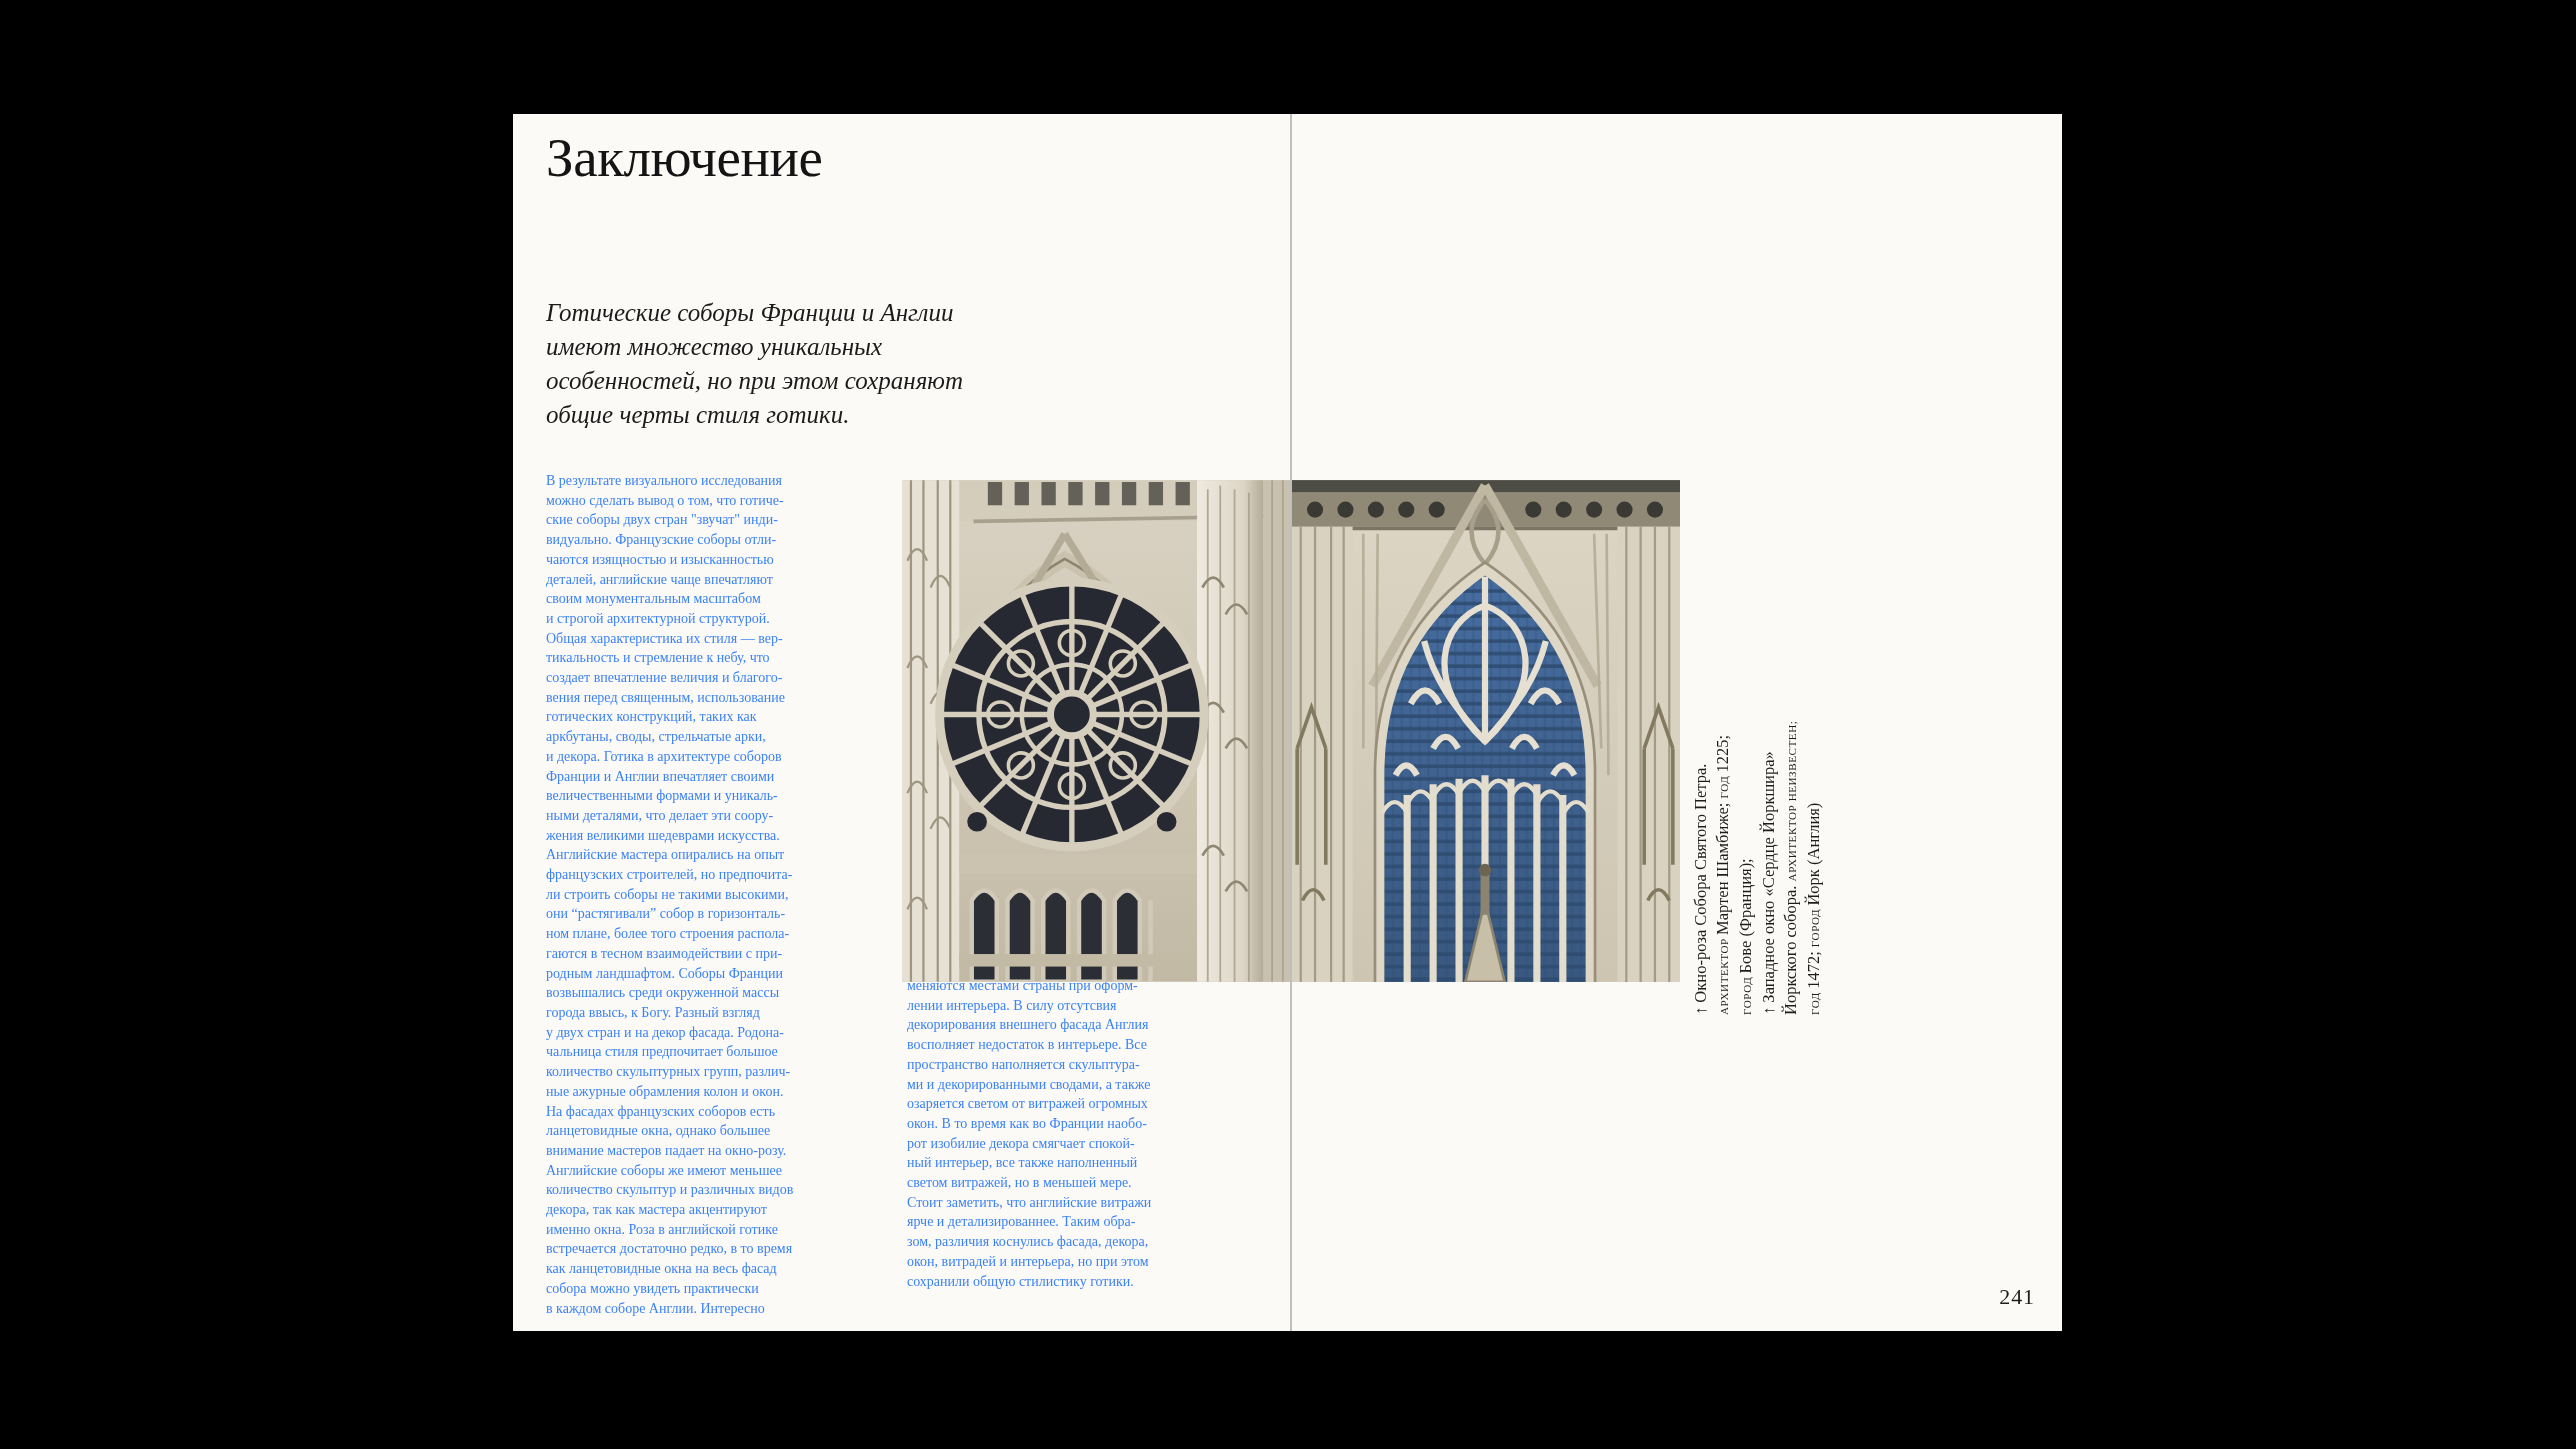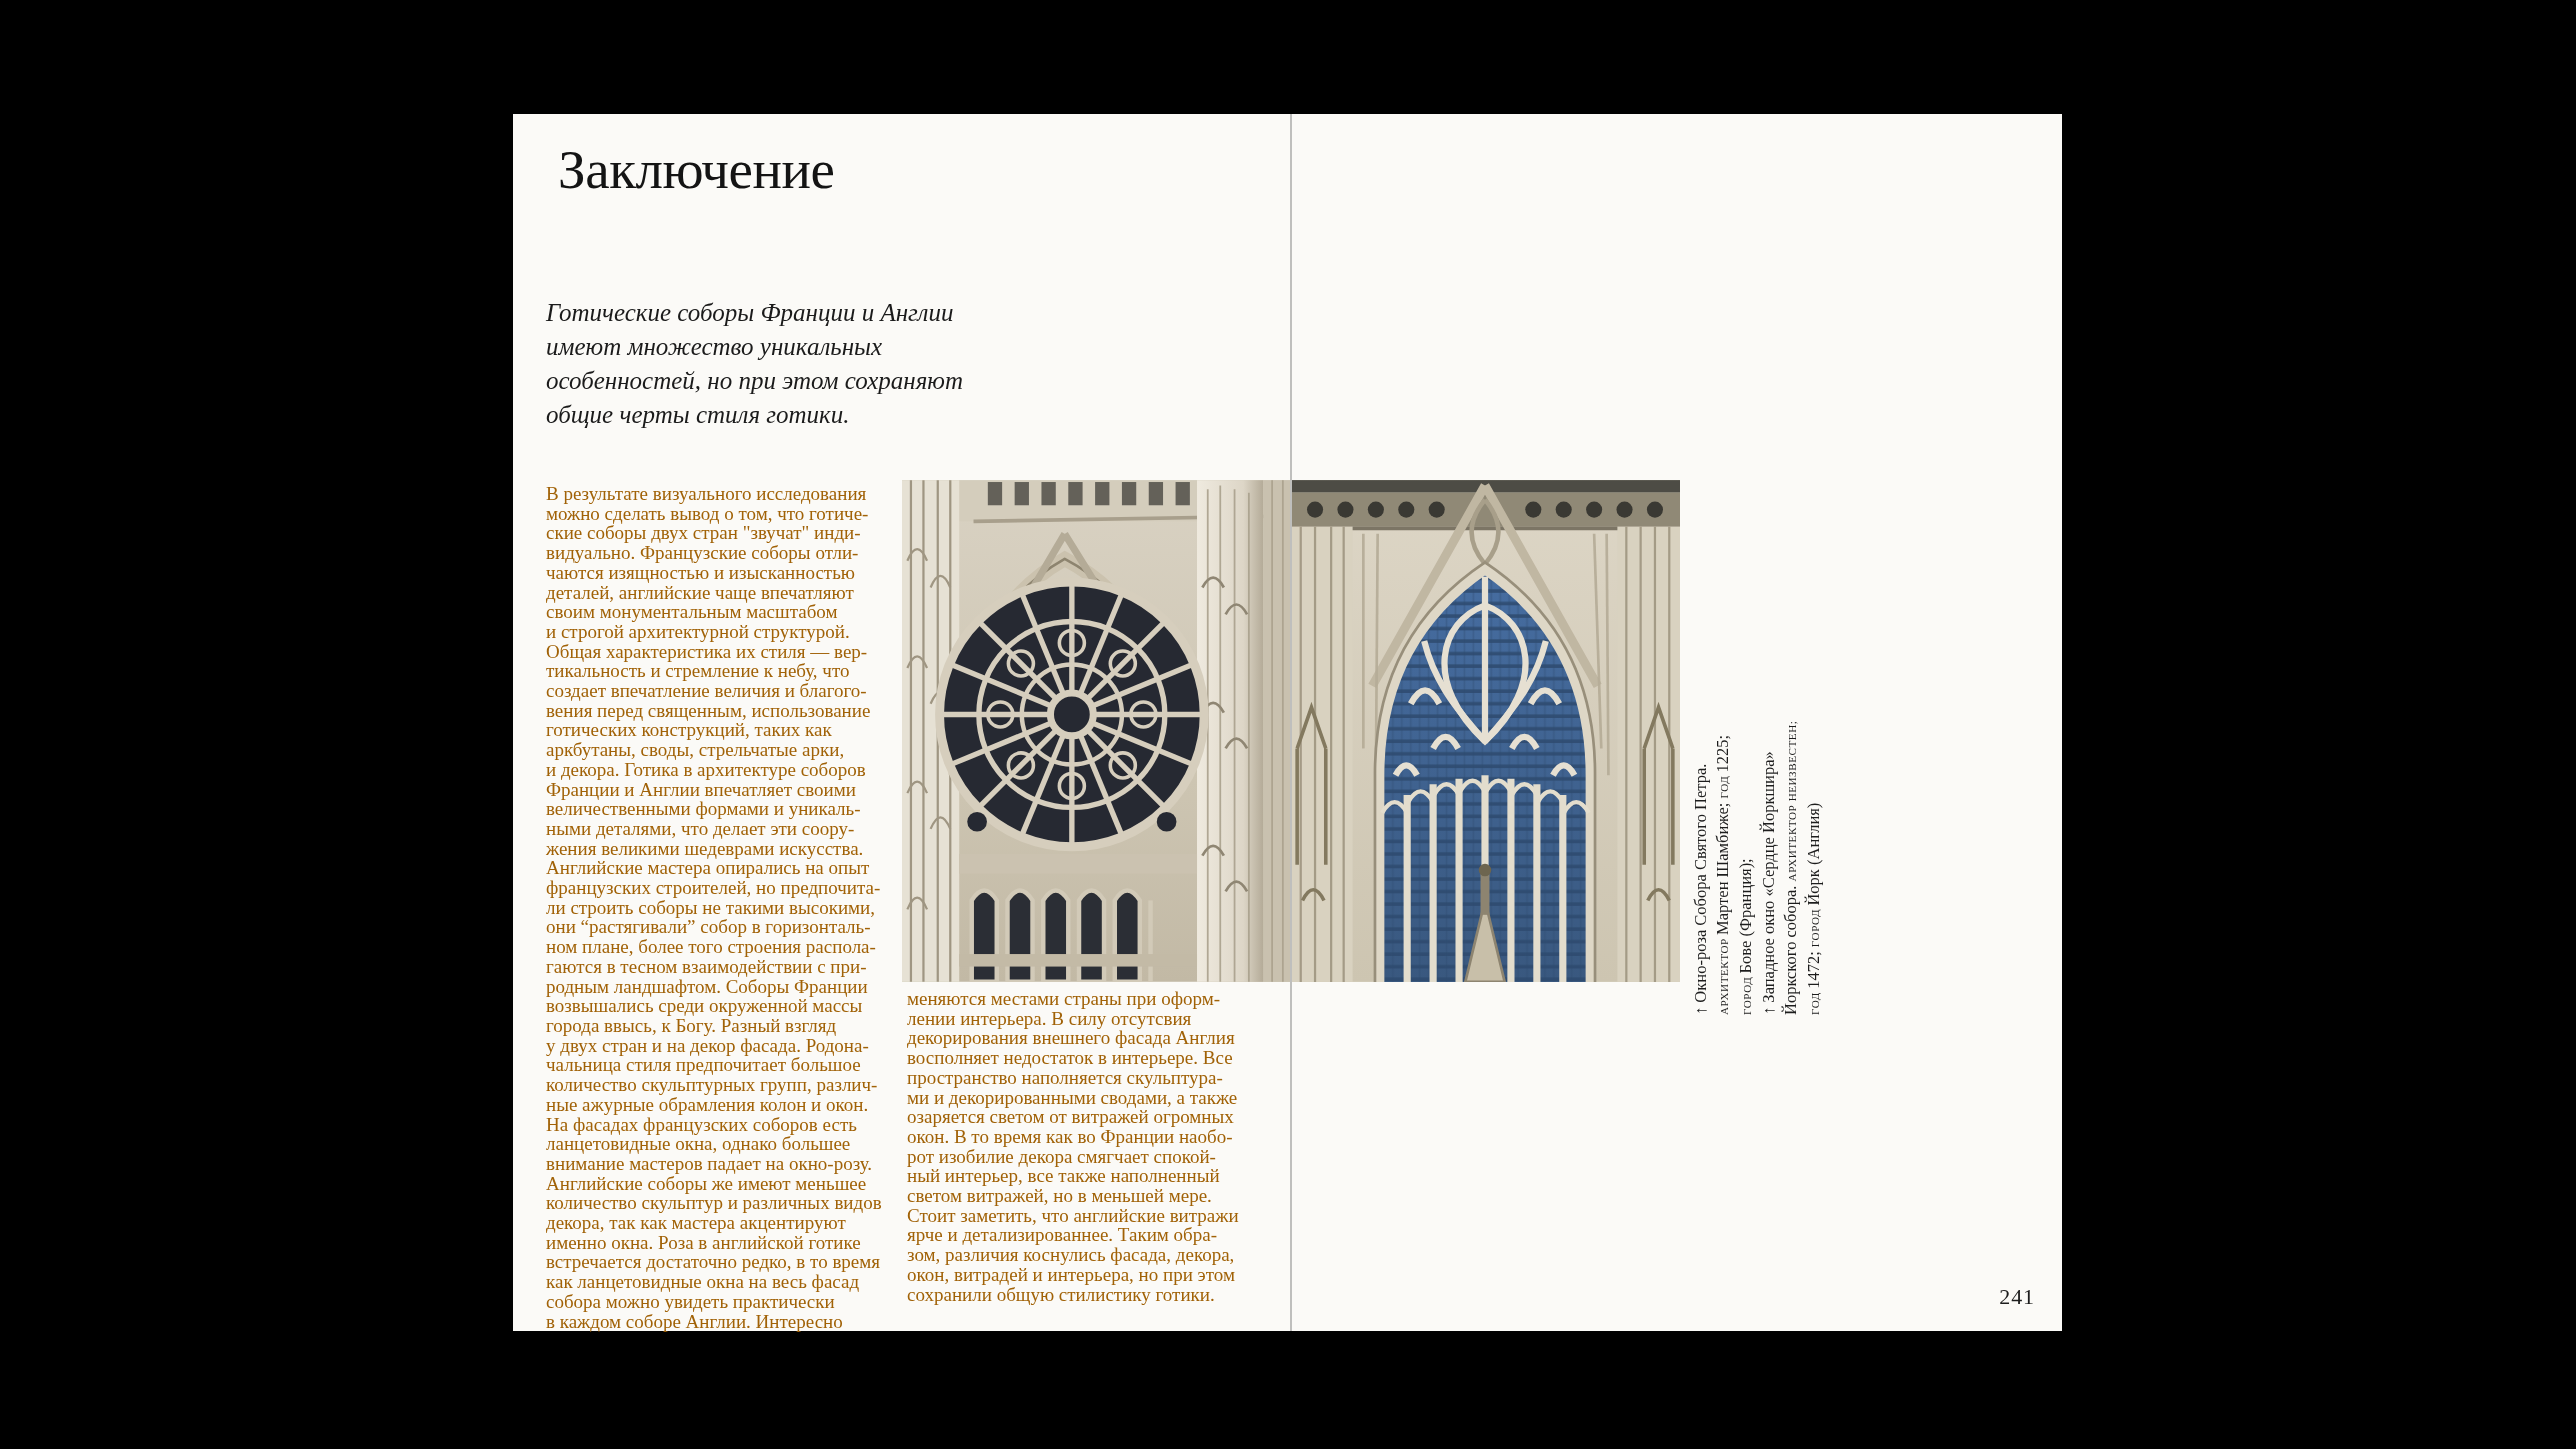--- a/index.html
+++ b/index.html
@@ -14,32 +14,31 @@
     position:absolute;left:513px;top:114px;width:1549px;height:1217px;
     background:#fbfaf7;
   }
   .gutter-line{
     position:absolute;left:777px;top:0;width:1.8px;height:1217px;
     background:#bfbfbd;z-index:5;
   }
   .doc-title{
     position:absolute;left:33px;top:9.8px;
     font-size:55px;line-height:1.22;font-weight:400;
-    color:#141414;letter-spacing:-0.4px;margin:12px;
+    color:#141414;letter-spacing:-0.4px;margin:0;
   }
   .lead{
     position:absolute;left:33px;top:182px;width:626px;
     font-style:italic;font-size:25px;line-height:34px;
     color:#1b1b1b;white-space:pre-line;
   }
   .body-col{
     position:absolute;width:360px;
-    font-size:19px;line-height:19.7px;color:#a16207;
+    font-size:14px;line-height:19.7px;color:#3b82f6;
     white-space:pre-line;
-    margin-top:13px;
   }
   .col-1{left:33px;top:357px;}
   .col-2{left:394px;top:862px;}
   .photos{
     position:absolute;left:389px;top:366px;width:778px;height:502px;
     display:flex;z-index:1;
   }
   .photos svg{display:block;}
   .caption-wrap{
     position:absolute;left:1177px;top:577px;width:136px;height:324px;

